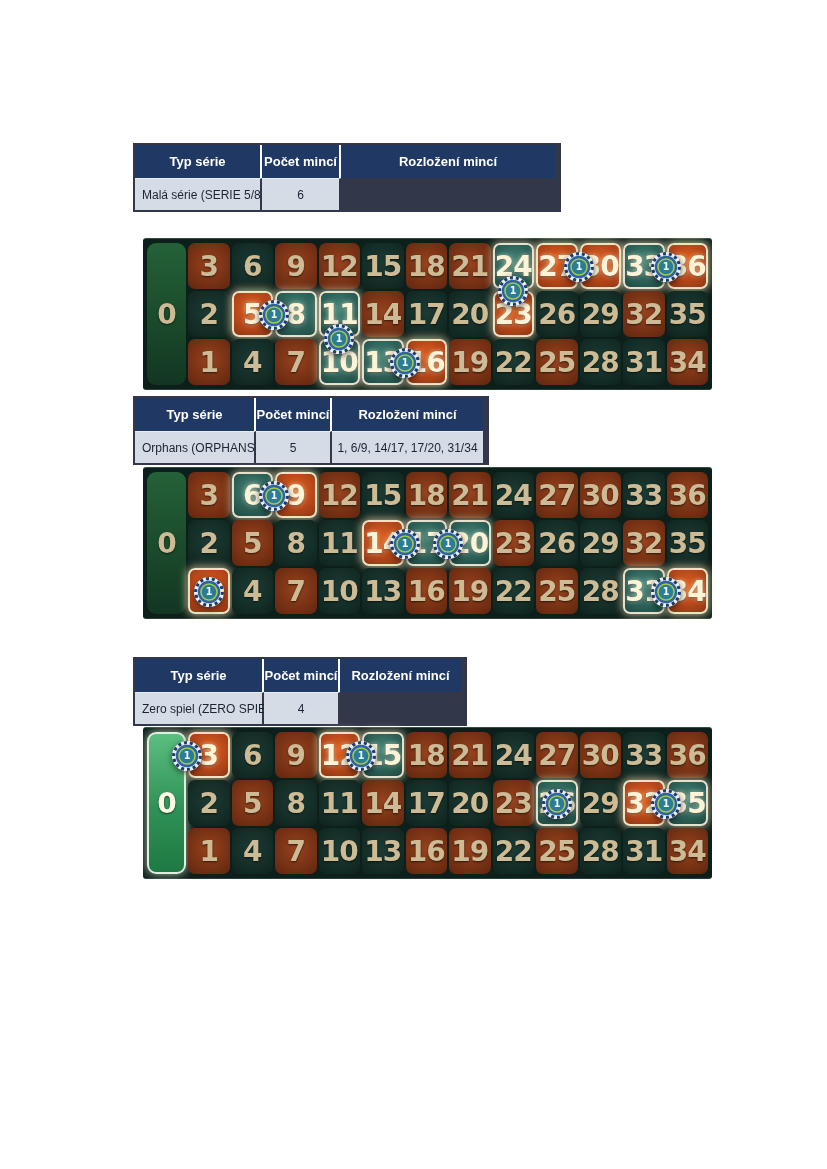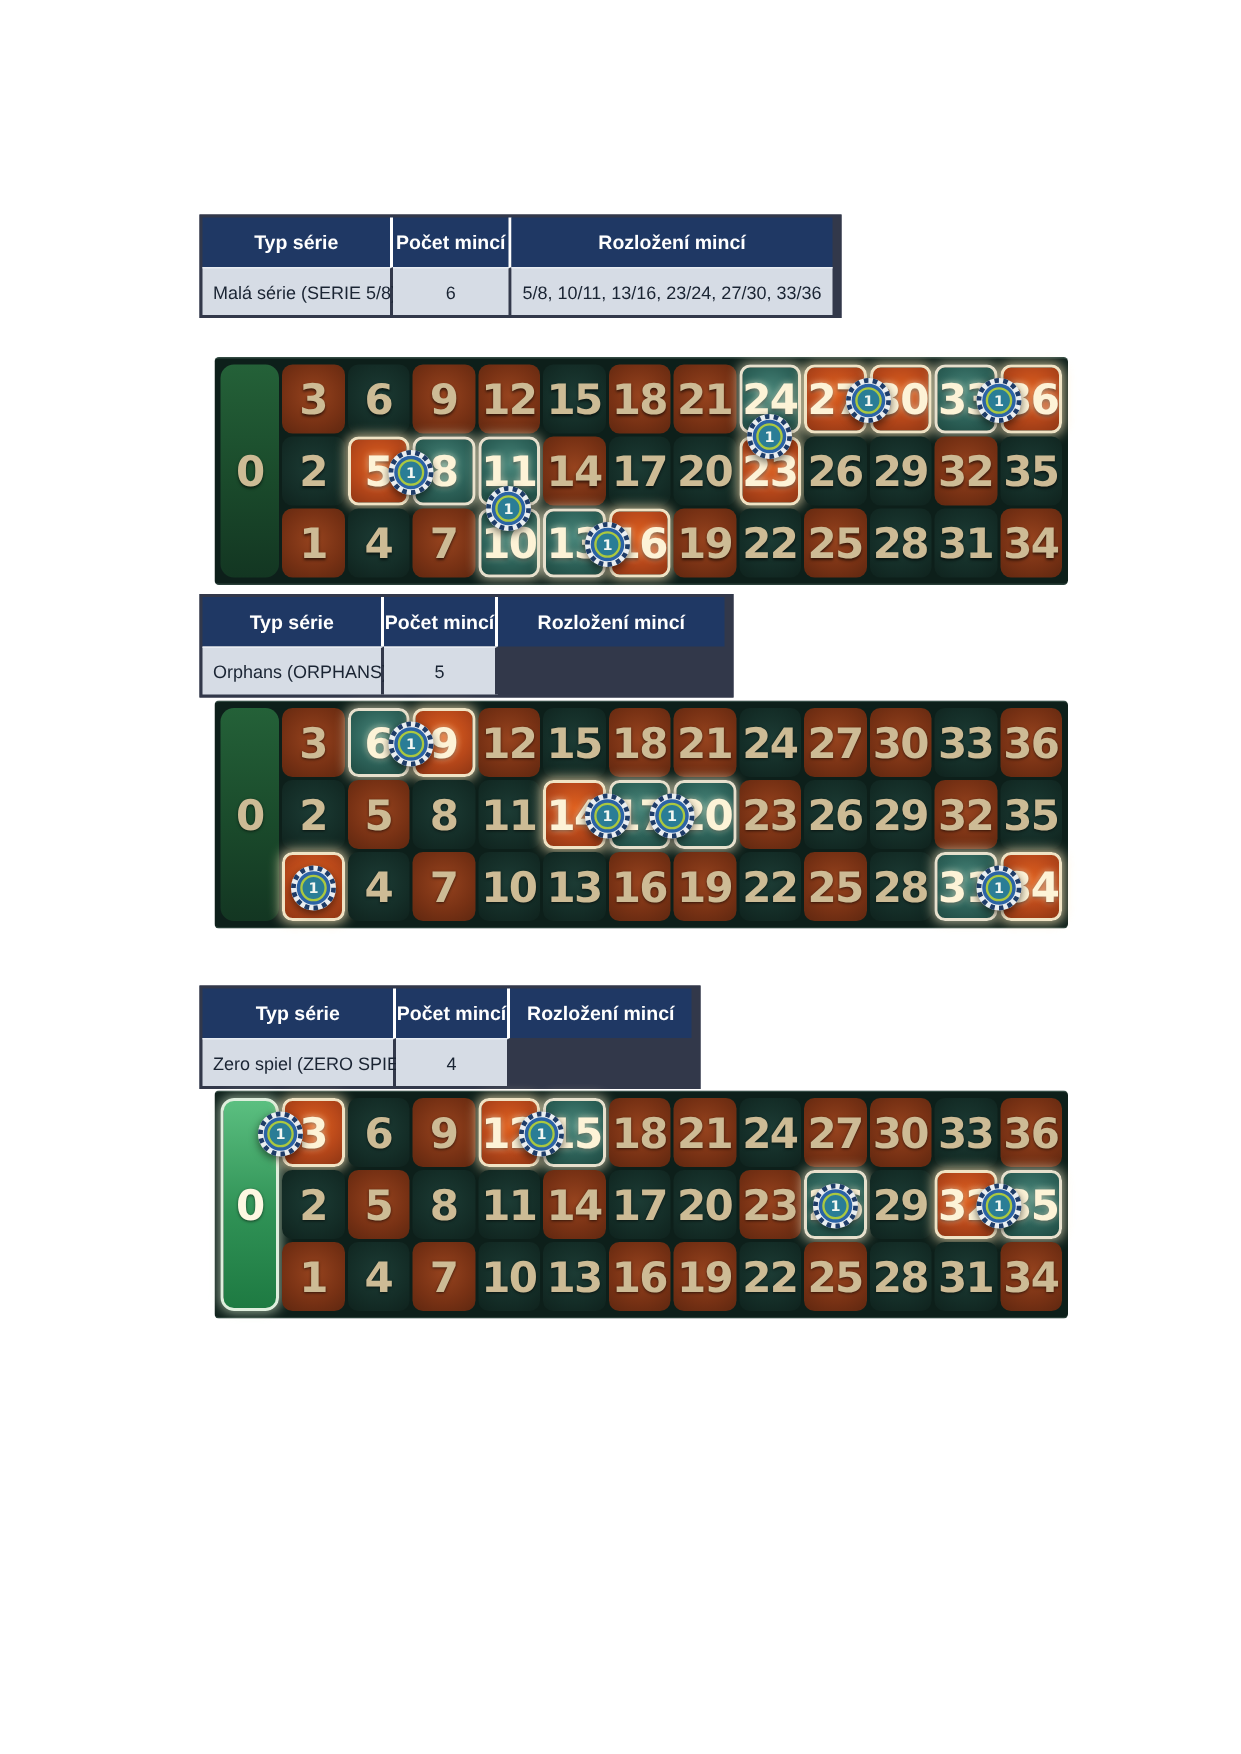--- a/index.html
+++ b/index.html
@@ -51,21 +51,20 @@
 <body>
 
 <div id="page">
 
   <div class="stable t1">
     <div class="th">Typ série</div>
     <div class="th">Počet mincí</div>
     <div class="th">Rozložení mincí</div>
     <div class="td tdl">Malá série (SERIE 5/8)</div>
     <div class="td">6</div>
-    <div class="td">5/8, 10/11, 13/16, 23/24, 27/30, 33/36</div>
   </div>
 
   <div class="board b1">
       <div class="bgrid">
         <div class="cell zero" style="grid-area: 1 / 1 / 4;">0</div>
         <div class="cell red" style="grid-area: 1 / 2;">3</div>
         <div class="cell blk" style="grid-area: 1 / 3;">6</div>
         <div class="cell red" style="grid-area: 1 / 4;">9</div>
         <div class="cell red" style="grid-area: 1 / 5;">12</div>
         <div class="cell blk" style="grid-area: 1 / 6;">15</div>
@@ -156,20 +155,21 @@
         </svg>
       </div>
     </div>
 
   <div class="stable t2">
     <div class="th">Typ série</div>
     <div class="th">Počet mincí</div>
     <div class="th">Rozložení mincí</div>
     <div class="td tdl">Orphans (ORPHANS)</div>
     <div class="td">5</div>
+    <div class="td">1, 6/9, 14/17, 17/20, 31/34</div>
   </div>
 
   <div class="board b2">
       <div class="bgrid">
         <div class="cell zero" style="grid-area: 1 / 1 / 4;">0</div>
         <div class="cell red" style="grid-area: 1 / 2;">3</div>
         <div class="cell blk hlb" style="grid-area: 1 / 3;">6</div>
         <div class="cell red hlr" style="grid-area: 1 / 4;">9</div>
         <div class="cell red" style="grid-area: 1 / 5;">12</div>
         <div class="cell blk" style="grid-area: 1 / 6;">15</div>

